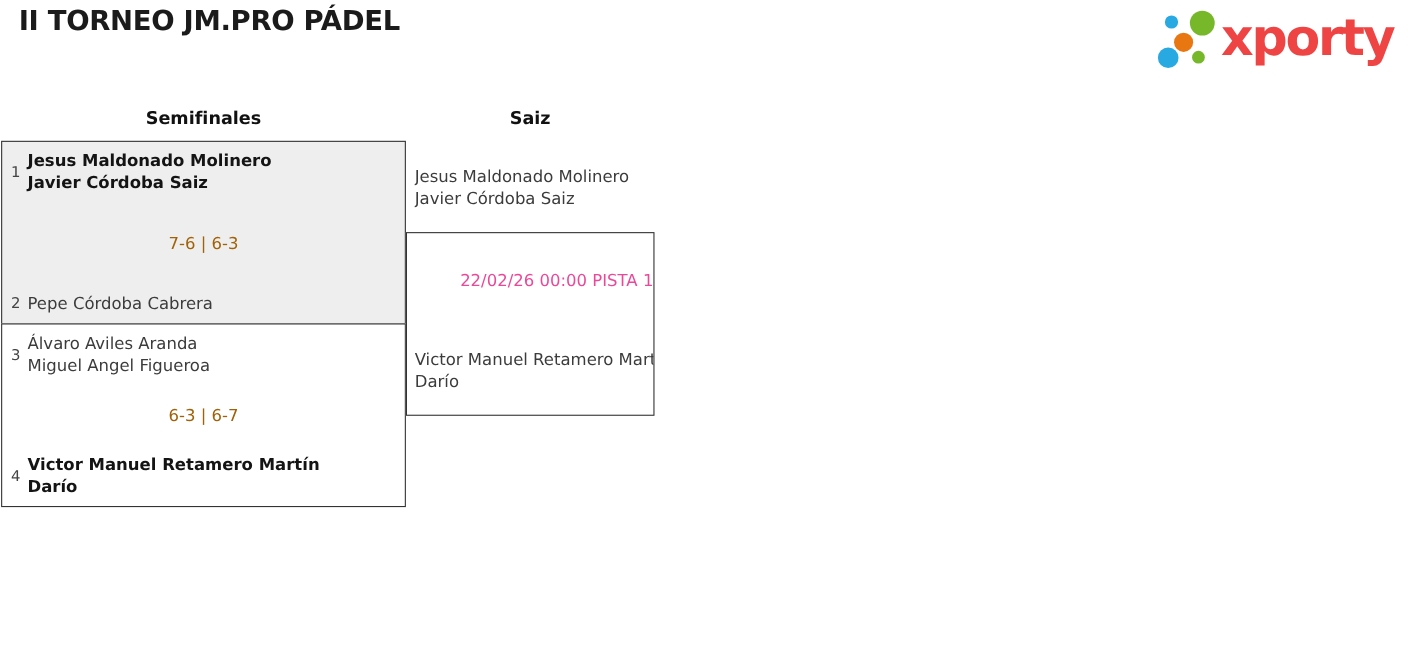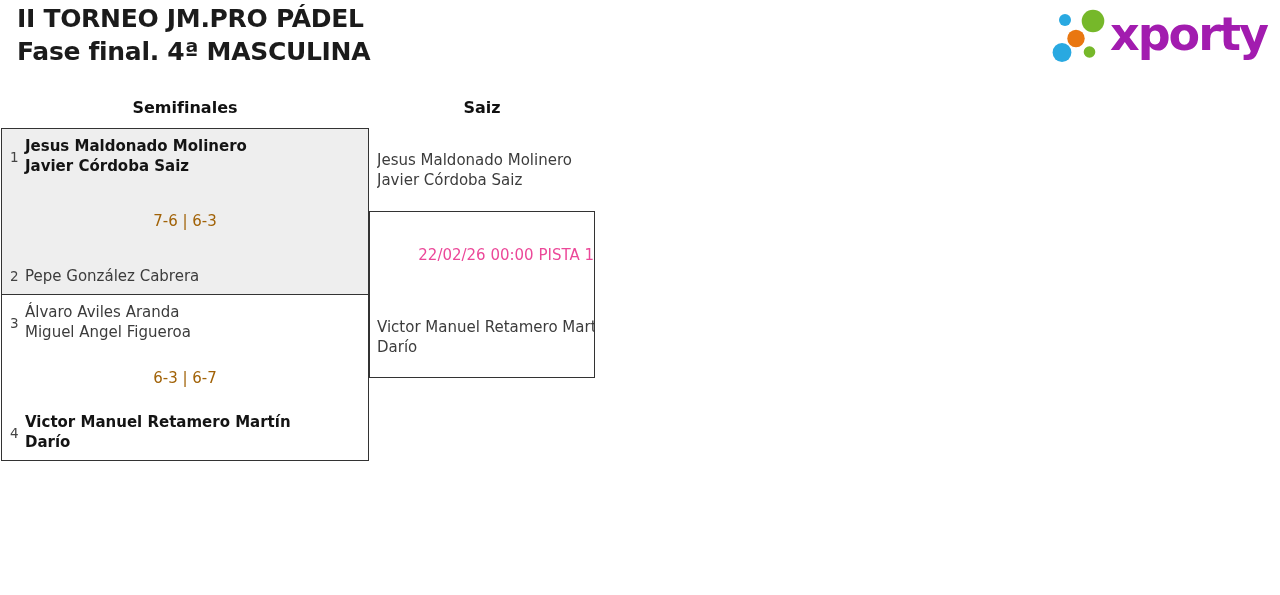--- a/index.html
+++ b/index.html
@@ -41,21 +41,21 @@
     top: 2px;
   }
   .logo-wordmark {
     position: absolute;
     left: 62px;
     top: 6px;
     font-size: 46px;
     line-height: 48px;
     font-weight: 800;
     letter-spacing: -2px;
-    color: #a21caf;
+    color: #ef4444;
   }
 
   
   .round-label {
     position: absolute;
     top: 98px;
     font-size: 16px;
     font-weight: 700;
     text-align: center;
     color: #111111;
@@ -138,21 +138,20 @@
     right: 0;
     top: 106px;
     overflow: hidden;
   }
 </style>
 </head>
 <body>
 
 <header class="title-block">
   <div class="title-line">II TORNEO JM.PRO PÁDEL</div>
-  <div class="title-line">Fase final. 4ª MASCULINA</div>
 </header>
 
 <div class="logo">
   <svg class="logo-dots" width="60" height="60" viewBox="0 0 60 60" aria-hidden="true">
     <circle cx="17" cy="14" r="6" fill="#29A9E1"></circle>
     <circle cx="45" cy="15" r="11.3" fill="#76B82A"></circle>
     <circle cx="28" cy="32.5" r="8.7" fill="#E97711"></circle>
     <circle cx="14" cy="46.5" r="9.4" fill="#29A9E1"></circle>
     <circle cx="41.5" cy="46" r="5.8" fill="#76B82A"></circle>
   </svg>
@@ -167,21 +166,21 @@
     <span class="seed">1</span>
     <div class="team-names">
       <div class="player">Jesus Maldonado Molinero</div>
       <div class="player">Javier Córdoba Saiz</div>
     </div>
   </div>
   <div class="score">7-6 | 6-3</div>
   <div class="team-row">
     <span class="seed">2</span>
     <div class="team-names">
-      <div class="player">Pepe González Cabrera</div>
+      <div class="player">Pepe Córdoba Cabrera</div>
     </div>
   </div>
 </section>
 
 <section class="match-box sf2">
   <div class="team-row">
     <span class="seed">3</span>
     <div class="team-names">
       <div class="player">Álvaro Aviles Aranda</div>
       <div class="player">Miguel Angel Figueroa</div>

